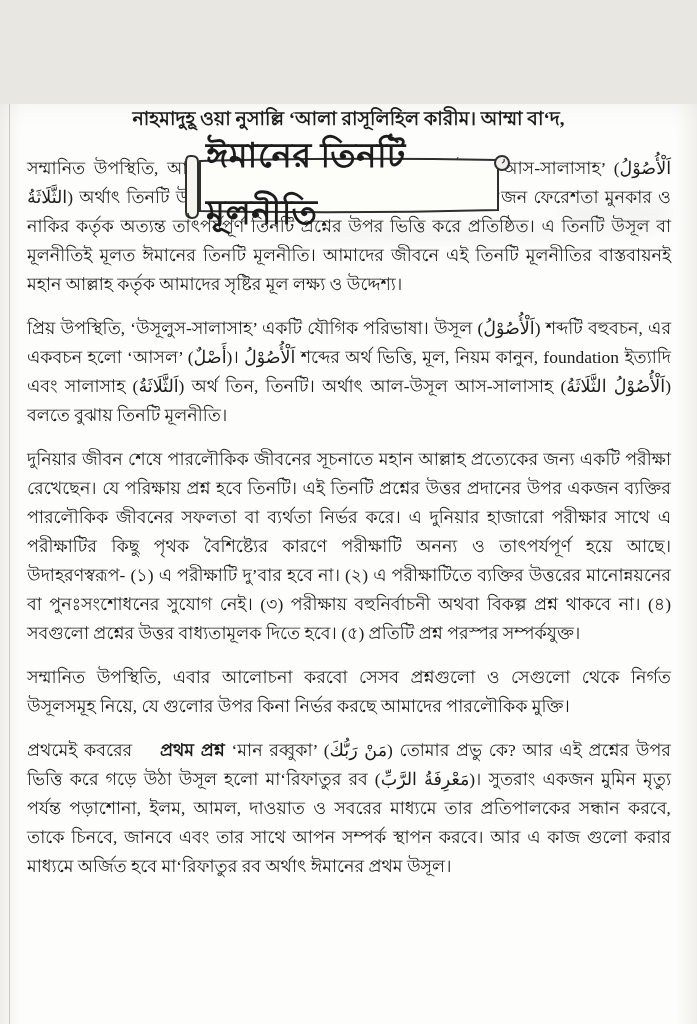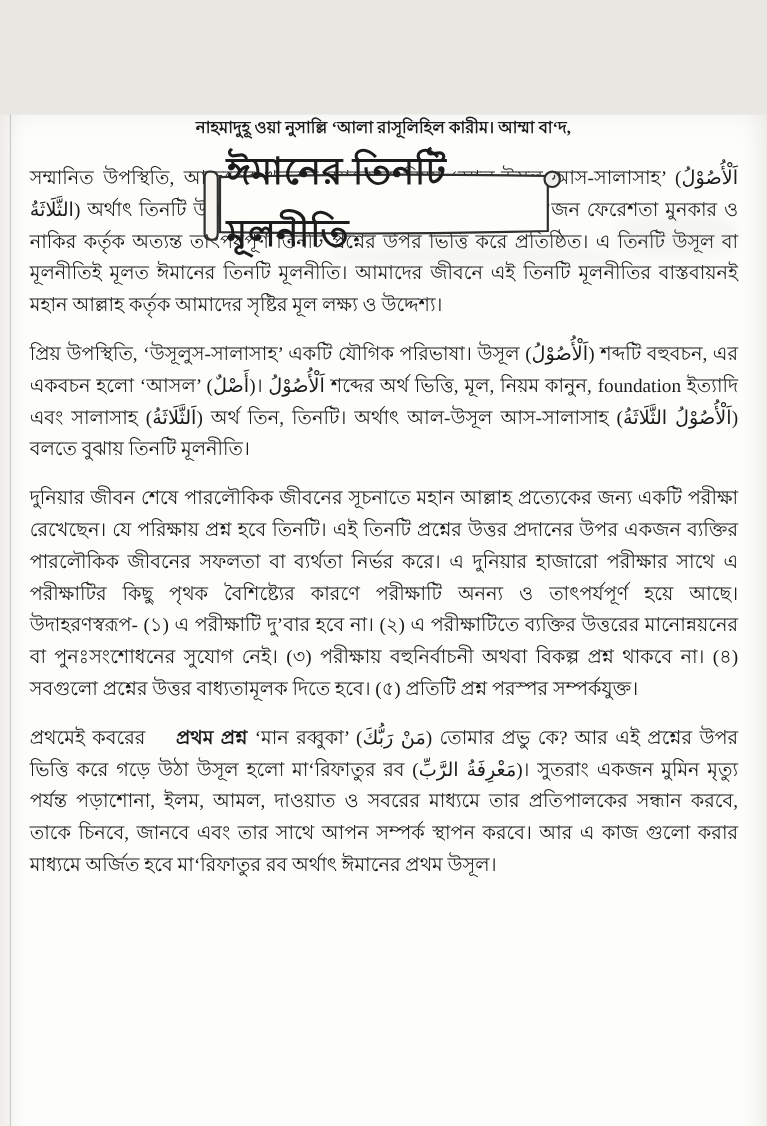--- a/index.html
+++ b/index.html
@@ -29,21 +29,21 @@
   .scroll-banner svg{position:absolute;inset:0;}
   .banner-title{
     position:absolute;left:30px;right:16px;top:10px;bottom:12px;
     display:flex;align-items:center;justify-content:center;
     font-size:34px;font-weight:bold;letter-spacing:0.5px;
     font-family:"Liberation Serif","DejaVu Serif",serif;
   }
   .opening-line{
     margin:34px 26px 0 26px;
     text-align:center;
-    font-size:15px;font-weight:bold;
+    font-size:19px;font-weight:bold;
   }
   .body-text{
     margin:18px 26px 0 27px;
   }
   .body-text p{
     margin:0 0 15px 0;
     font-size:17.5px;
     line-height:29px;
     text-align:justify;
   }
@@ -77,16 +77,17 @@
       <div class="banner-title">ঈমানের তিনটি মূলনীতি</div>
     </div>
   </div>
 
   <div class="opening-line" style="margin-top:104px;">নাহমাদুহূ ওয়া নুসাল্লি ‘আলা রাসূলিহিল কারীম। আম্মা বা‘দ,</div>
 
   <div class="body-text">
     <p><span>সম্মানিত উপস্থিতি, আজকের খুতবার আলোচ্য বিষয় ‘আল-উসূল আস-সালাসাহ’ (اَلْأُصُوْلُ الثَّلَاثَةُ) অর্থাৎ তিনটি উসূল বা মূলনীতি। যা কি না কবরে সম্মানিত দু’জন ফেরেশতা মুনকার ও নাকির কর্তৃক অত্যন্ত তাৎপর্যপূর্ণ তিনটি প্রশ্নের উপর ভিত্তি করে প্রতিষ্ঠিত। এ তিনটি উসূল বা মূলনীতিই মূলত ঈমানের তিনটি মূলনীতি। আমাদের জীবনে এই তিনটি মূলনীতির বাস্তবায়নই মহান আল্লাহ কর্তৃক আমাদের সৃষ্টির মূল লক্ষ্য ও উদ্দেশ্য।</span></p>
     <p><span>প্রিয় উপস্থিতি, ‘উসূলুস-সালাসাহ’ একটি যৌগিক পরিভাষা। উসূল (اَلْأُصُوْلُ) শব্দটি বহুবচন, এর একবচন হলো ‘আসল’ (أَصْلٌ)। اَلْأُصُوْلُ শব্দের অর্থ ভিত্তি, মূল, নিয়ম কানুন, foundation ইত্যাদি এবং সালাসাহ (اَلثَّلَاثَةُ) অর্থ তিন, তিনটি। অর্থাৎ আল-উসূল আস-সালাসাহ (اَلْأُصُوْلُ الثَّلَاثَةُ) বলতে বুঝায় তিনটি মূলনীতি।</span></p>
     <p><span>দুনিয়ার জীবন শেষে পারলৌকিক জীবনের সূচনাতে মহান আল্লাহ প্রত্যেকের জন্য একটি পরীক্ষা রেখেছেন। যে পরিক্ষায় প্রশ্ন হবে তিনটি। এই তিনটি প্রশ্নের উত্তর প্রদানের উপর একজন ব্যক্তির পারলৌকিক জীবনের সফলতা বা ব্যর্থতা নির্ভর করে। এ দুনিয়ার হাজারো পরীক্ষার সাথে এ পরীক্ষাটির কিছু পৃথক বৈশিষ্ট্যের কারণে পরীক্ষাটি অনন্য ও তাৎপর্যপূর্ণ হয়ে আছে। উদাহরণস্বরূপ- (১) এ পরীক্ষাটি দু’বার হবে না। (২) এ পরীক্ষাটিতে ব্যক্তির উত্তরের মানোন্নয়নের বা পুনঃসংশোধনের সুযোগ নেই। (৩) পরীক্ষায় বহুনির্বাচনী অথবা বিকল্প প্রশ্ন থাকবে না। (৪) সবগুলো প্রশ্নের উত্তর বাধ্যতামূলক দিতে হবে। (৫) প্রতিটি প্রশ্ন পরস্পর সম্পর্কযুক্ত।</span></p>
+    <p><span>সম্মানিত উপস্থিতি, এবার আলোচনা করবো সেসব প্রশ্নগুলো ও সেগুলো থেকে নির্গত উসূলসমূহ নিয়ে, যে গুলোর উপর কিনা নির্ভর করছে আমাদের পারলৌকিক মুক্তি।</span></p>
     <p><span>প্রথমেই কবরের </span><span class="b">প্রথম প্রশ্ন</span><span> ‘মান রব্বুকা’ (مَنْ رَبُّكَ) তোমার প্রভু কে? আর এই প্রশ্নের উপর ভিত্তি করে গড়ে উঠা উসূল হলো মা‘রিফাতুর রব (مَعْرِفَةُ الرَّبِّ)। সুতরাং একজন মুমিন মৃত্যু পর্যন্ত পড়াশোনা, ইলম, আমল, দাওয়াত ও সবরের মাধ্যমে তার প্রতিপালকের সন্ধান করবে, তাকে চিনবে, জানবে এবং তার সাথে আপন সম্পর্ক স্থাপন করবে। আর এ কাজ গুলো করার মাধ্যমে অর্জিত হবে মা‘রিফাতুর রব অর্থাৎ ঈমানের প্রথম উসূল।</span></p>
   </div>
 
 </div>
 
 </body></html>

